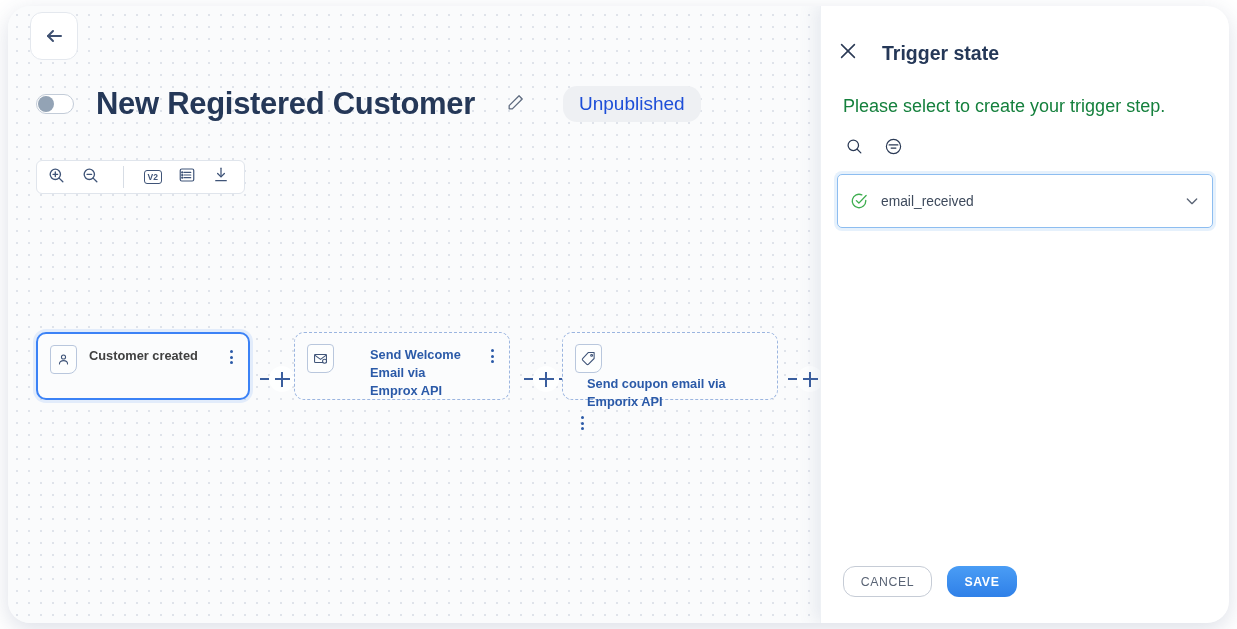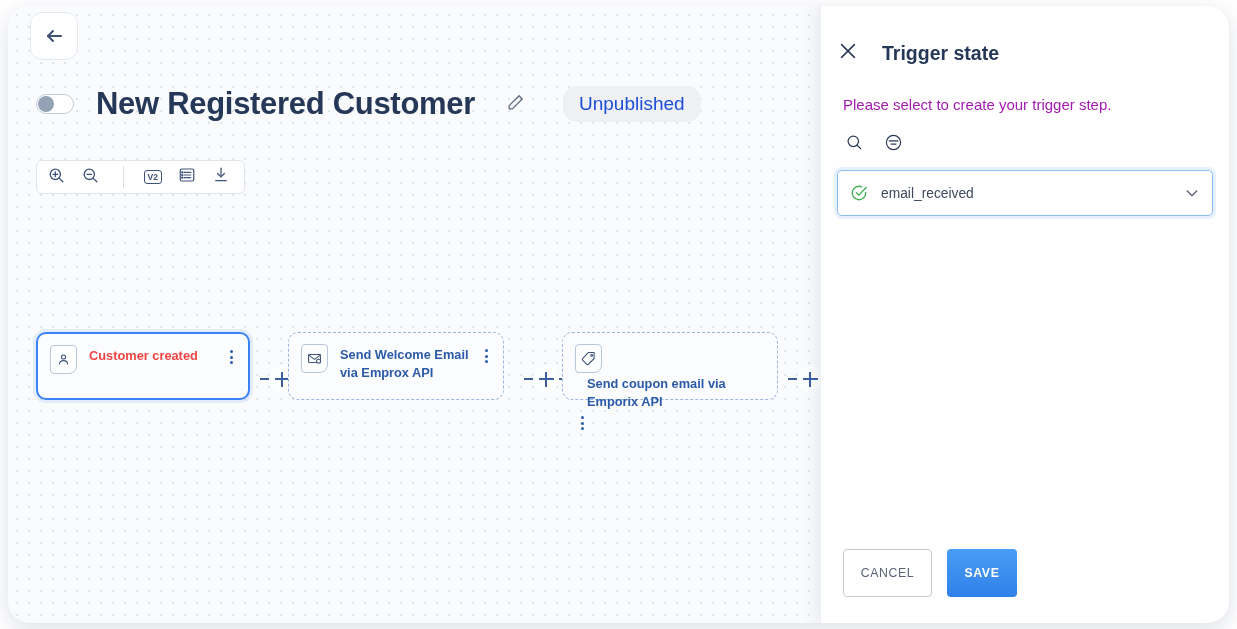--- a/index.html
+++ b/index.html
@@ -173,21 +173,21 @@
   }
   .node-label {
     margin-left: 12px;
     font-size: 12.8px;
     font-weight: bold;
     color: #2b5aa8;
     line-height: 1.42;
     flex: 1;
     padding-top: 2px;
   }
-  .node.selected .node-label { color: #ef4444; }
+  .node.selected .node-label { color: #404040; }
   .kebab {
     width: 14px;
     flex: none;
     display: flex;
     flex-direction: column;
     align-items: center;
     gap: 2.5px;
     padding-top: 5px;
     cursor: pointer;
   }
@@ -252,37 +252,37 @@
     flex: none;
   }
   .panel-title {
     margin-left: 21px;
     font-size: 19.5px;
     font-weight: bold;
     color: #253858;
   }
   .panel-desc {
     margin: 30px 0 0 22px;
-    font-size: 15px;
-    color: #a21caf;
+    font-size: 18px;
+    color: #15803d;
   }
   .panel-tools {
     margin: 20px 0 0 22px;
     display: flex;
     align-items: center;
     gap: 17px;
   }
   .ptool {
     width: 22px; height: 22px;
     display: flex; align-items: center; justify-content: center;
     cursor: pointer;
   }
   .select-wrap {
     margin: 15px 16px 0 16px;
-    height: 46px;
+    height: 54px;
     border: 1.6px solid #8dbdf0;
     border-radius: 5px;
     background: #ffffff;
     display: flex;
     align-items: center;
     padding: 0 12px;
     box-shadow: 0 0 0 3px rgba(141,189,240,0.22);
     cursor: pointer;
   }
   .select-check { width: 18px; height: 18px; flex: none; }
@@ -297,22 +297,22 @@
   .panel-footer {
     position: absolute;
     left: 0; bottom: 0;
     width: 100%;
     padding: 0 0 26px 22px;
     display: flex;
     gap: 15px;
     align-items: center;
   }
   .btn {
-    height: 48px;
-    border-radius: 4px;
+    height: 31px;
+    border-radius: 12px;
     font-size: 12.3px;
     letter-spacing: 0.6px;
     display: flex;
     align-items: center;
     justify-content: center;
     cursor: pointer;
     font-family: "Liberation Sans", sans-serif;
   }
   .btn-cancel {
     width: 89px;
@@ -423,21 +423,21 @@
             <span></span>
           </div>
       </div>
 
       <div class="connector" style="left:252px;">
         <div class="conn-line"></div>
         <div class="plus-btn"></div>
         <div class="conn-line"></div>
       </div>
 
-      <div class="node dashed" style="left:280px; width:216px;">
+      <div class="node dashed" style="left:286px; width:216px;gap:24px;">
         <div class="node-icon">
           <svg width="15" height="15" viewBox="0 0 24 24" fill="none" stroke="#3f5478" stroke-width="1.7" stroke-linecap="round" stroke-linejoin="round">
             <rect x="2.5" y="5.5" width="19" height="13" rx="1.5"></rect>
               <polyline points="2.8 6.6 12 13.4 21.2 6.6"></polyline>
             <circle cx="18.5" cy="16.5" r="3.2" fill="#fdfefe" stroke="#3f5478"></circle>
           </svg>
         </div>
         <div class="node-label">Send Welcome Email via Emprox API</div>
         <div class="kebab">
             <span></span>

